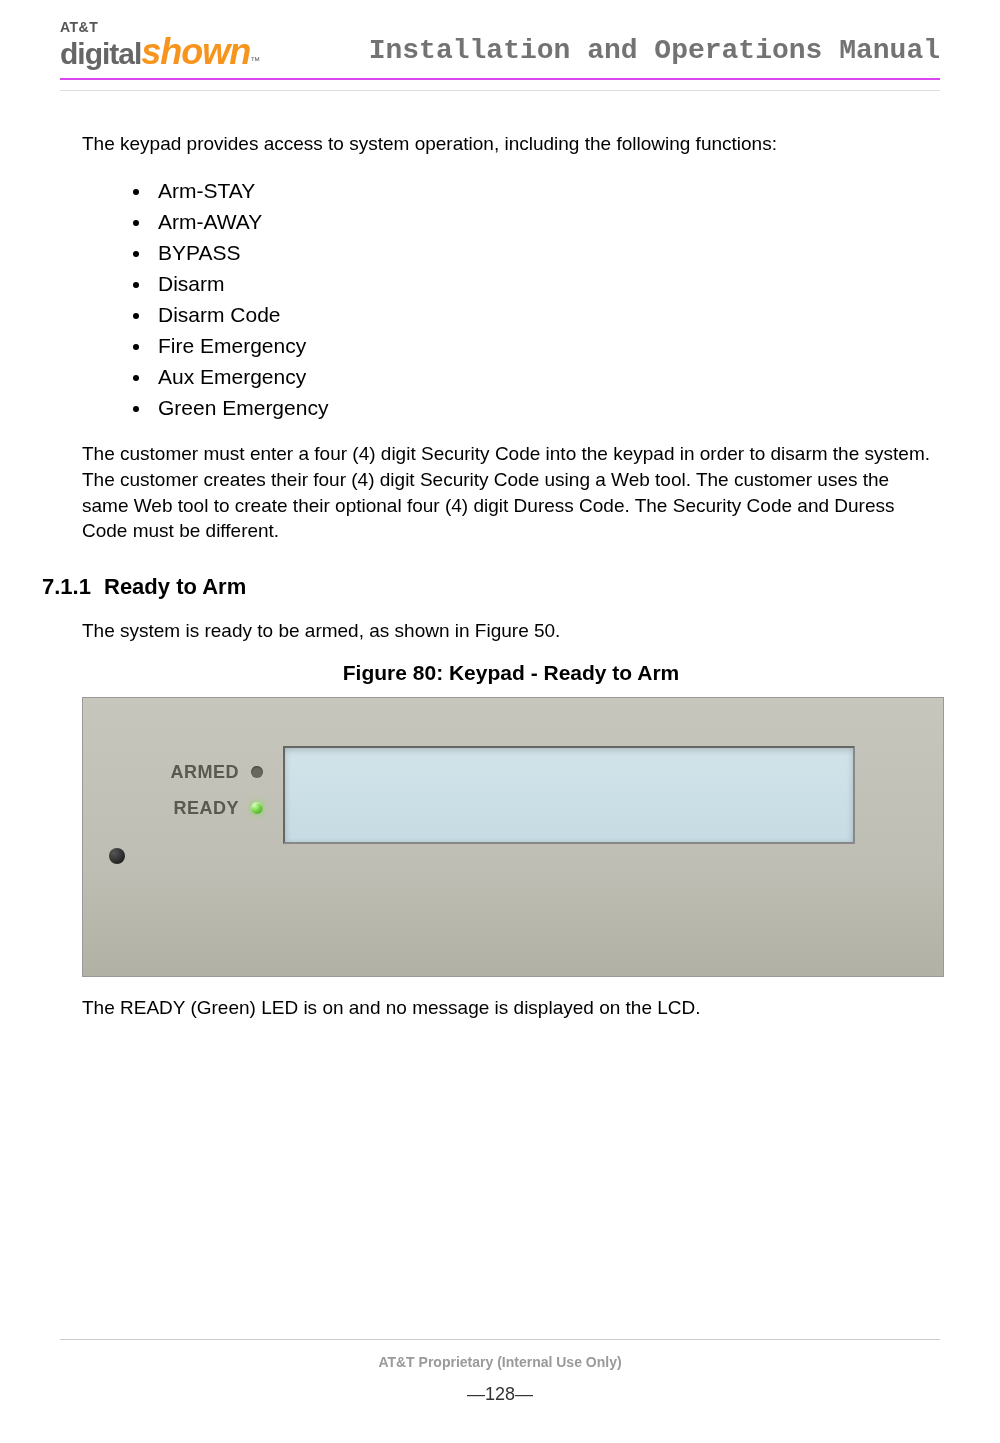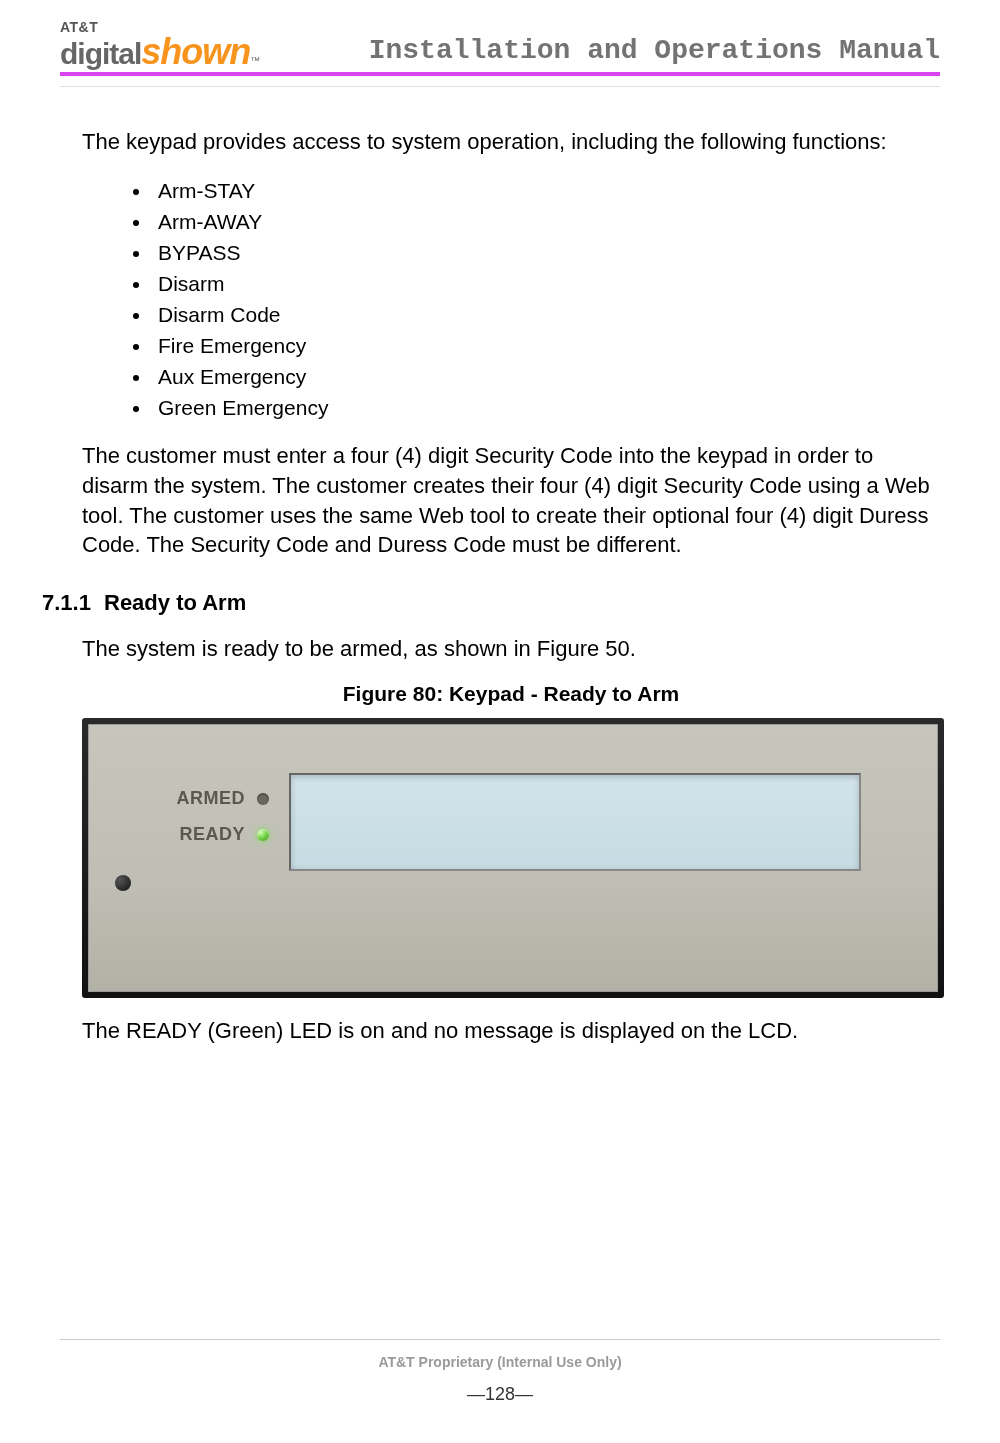--- a/index.html
+++ b/index.html
@@ -1,35 +1,35 @@
 <!DOCTYPE html>
 <html><head>
 <meta charset="utf-8">
 <style>
   * { box-sizing: border-box; margin: 0; padding: 0; }
   html, body { width: 1000px; height: 1443px; background: #fff; font-family: Arial, Helvetica, sans-serif; color: #000; }
   .page { position: relative; width: 1000px; height: 1443px; padding: 20px 60px 0 60px; }
-  .header { display: flex; align-items: flex-end; justify-content: space-between; border-bottom: 4px solid #d946ef; padding-bottom: 2px; margin-bottom: 10px; }
+  .header { display: flex; align-items: flex-end; justify-content: space-between; border-bottom: 2px solid #d946ef; padding-bottom: 8px; margin-bottom: 10px; }
   .logo { display: flex; flex-direction: column; line-height: 1; }
   .logo-top { font-size: 14px; font-weight: bold; color: #555; letter-spacing: 0.5px; }
   .logo-mid { display: flex; align-items: baseline; }
   .logo-digital { font-size: 30px; font-weight: bold; color: #666; letter-spacing: -1px; }
   .logo-life { font-size: 36px; font-weight: bold; font-style: italic; color: #f7941e; letter-spacing: -1px; }
   .logo-tm { font-size: 10px; color: #666; vertical-align: super; }
   .doc-title { font-size: 28px; font-weight: bold; color: #737373; padding-bottom: 4px; font-family: Liberation Mono, monospace; }
   .header-rule2 { border-top: 1px solid #ddd; margin-bottom: 40px; }
   .content { padding-left: 22px; }
-  .para { font-size: 22px; line-height: 1.35; margin-bottom: 18px; text-align: left; }
+  .para { font-size: 19px; line-height: 1.35; margin-bottom: 18px; text-align: left; }
   .bullets { list-style: disc; margin: 0 0 18px 70px; }
   .bullets li { font-size: 21px; line-height: 1.48; padding-left: 6px; }
   .section-row { display: flex; align-items: baseline; margin: 30px 0 18px -40px; }
   .sec-num { font-size: 22px; font-weight: bold; width: 62px; }
   .sec-title { font-size: 22px; font-weight: bold; }
   .fig-caption { text-align: center; font-size: 21px; font-weight: bold; margin: 18px 0 12px 0; }
-  .keypad-outer { width: 862px; height: 280px; background: linear-gradient(#2a2a2a, #111); padding: 6px; border-radius: 3px; }
+  .keypad-outer { width: 862px; height: 280px; background: linear-gradient(#2a2a2a, #111); border-radius: 3px; }
   .keypad-inner { width: 100%; height: 100%; background: linear-gradient(#c7c6bd 0%, #bfbeb4 60%, #b2b1a5 100%); position: relative; border: 1px solid #999; }
   .keypad-lcd { position: absolute; left: 200px; top: 48px; width: 572px; height: 98px; background: linear-gradient(#d2e4ea, #c6dbe3); border: 2px solid #888; border-top-color: #666; border-left-color: #666; box-shadow: inset 0 2px 6px rgba(0,0,0,0.2); }
   .label-col { position: absolute; left: 60px; top: 56px; text-align: right; width: 120px; }
   .lbl-row { display: flex; align-items: center; justify-content: flex-end; height: 36px; font-size: 18px; font-weight: bold; color: #5a594f; letter-spacing: 0.5px; }
   .led { width: 12px; height: 12px; border-radius: 50%; margin-left: 12px; box-shadow: inset 0 1px 2px rgba(0,0,0,0.4); }
   .led-off { background: #6a675c; }
   .led-green { background: radial-gradient(circle at 30% 30%, #cfffb0, #6fcf3f 50%, #3e8b1a); box-shadow: 0 0 6px #7fdf4f, inset 0 1px 2px rgba(255,255,255,0.6); }
   .dark-dot { position: absolute; left: 26px; top: 150px; width: 16px; height: 16px; border-radius: 50%; background: radial-gradient(circle at 30% 30%, #555, #111); }
   .footer { position: absolute; left: 60px; right: 60px; bottom: 38px; text-align: center; }
   .footer-rule { border-top: 1px solid #ccc; margin-bottom: 14px; }

